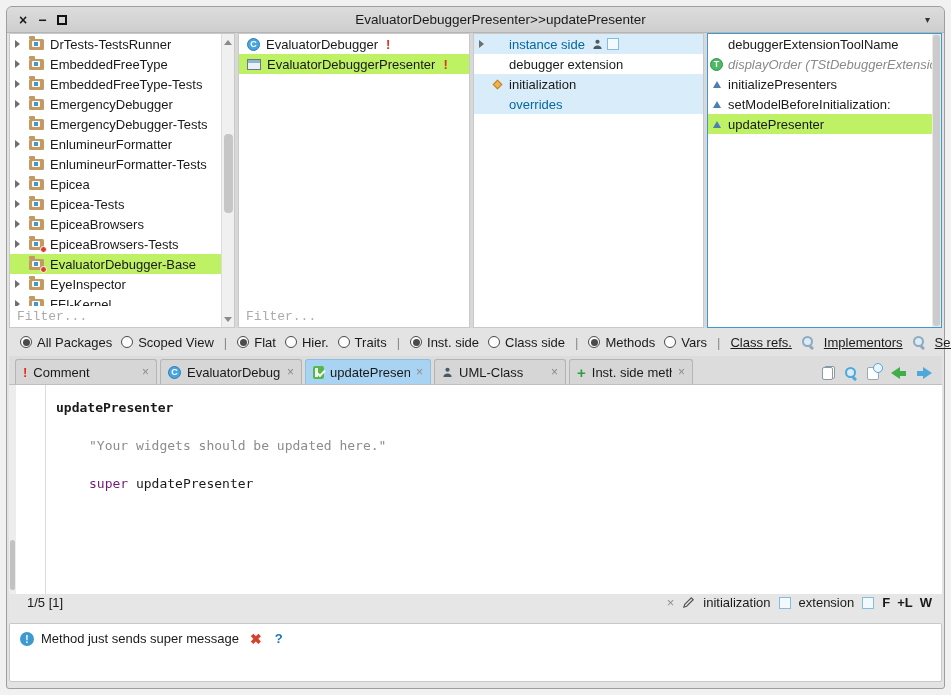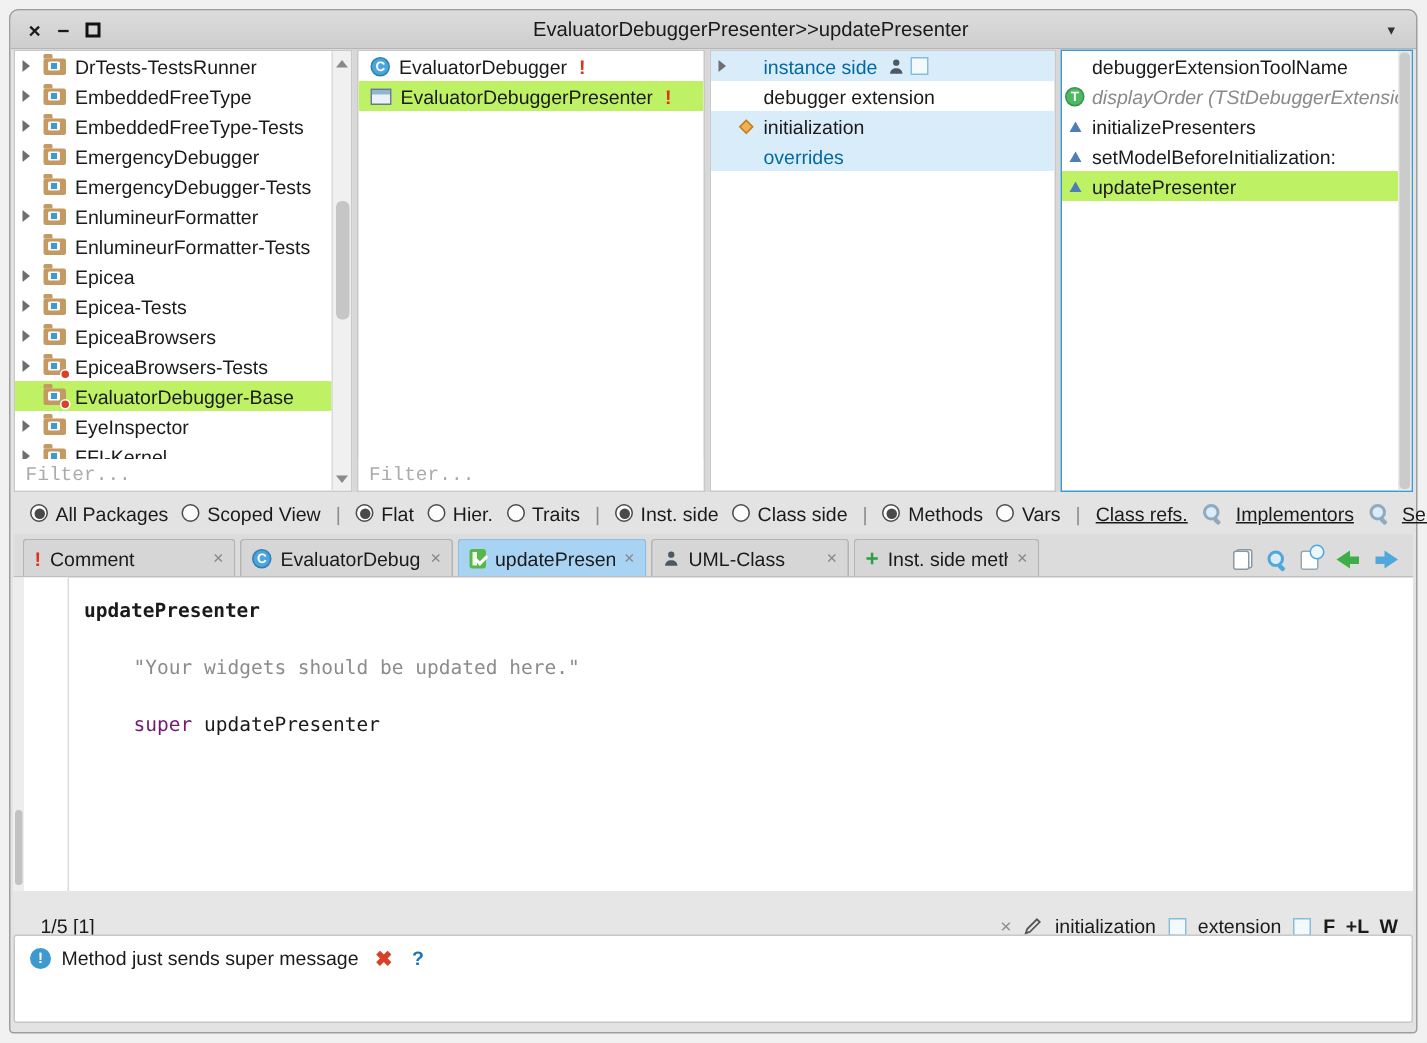--- a/index.html
+++ b/index.html
@@ -161,21 +161,21 @@
   .code { position:absolute; left:47px; top:13px; right:4px;
     font-family:"DejaVu Sans Mono", monospace; font-size:13px; line-height:19px; color:#1A1A1A; }
   .codeline { white-space:pre; height:19px; }
   .codeline.selectorline { font-weight:700; }
   .codeline.indent { padding-left:33px; }
   .commenttext { color:#8C8C8C; }
   .kw { color:#701a75; }
 
   
   .statusrow { position:absolute; left:2px; right:2px; top:587px; height:25px; background:#E6E6E6;
-    display:flex; align-items:flex-start; font-size:13px; color:#1A1A1A; padding:16px 10px; }
+    display:flex; align-items:flex-end; font-size:13px; color:#1A1A1A; padding:16px 10px; }
   .status-pos { padding-left:8px; }
   .status-right { margin-left:auto; display:flex; align-items:center; gap:8px; }
   .gray-x { color:#8F8F8F; font-size:13px; }
   .status-flags { display:flex; align-items:center; gap:7px; font-weight:600; }
 
   
   .notify { position:absolute; left:2px; right:2px; top:616px; height:59px; background:#fff;
     border:1px solid #C8C8C8; border-radius:2px; padding:7px 10px; display:flex;
     align-items:flex-start; gap:7px; font-size:13px; color:#1A1A1A; }
   .infoicon { width:14px; height:14px; border-radius:50%; background:#3D9AD1; color:#fff;

